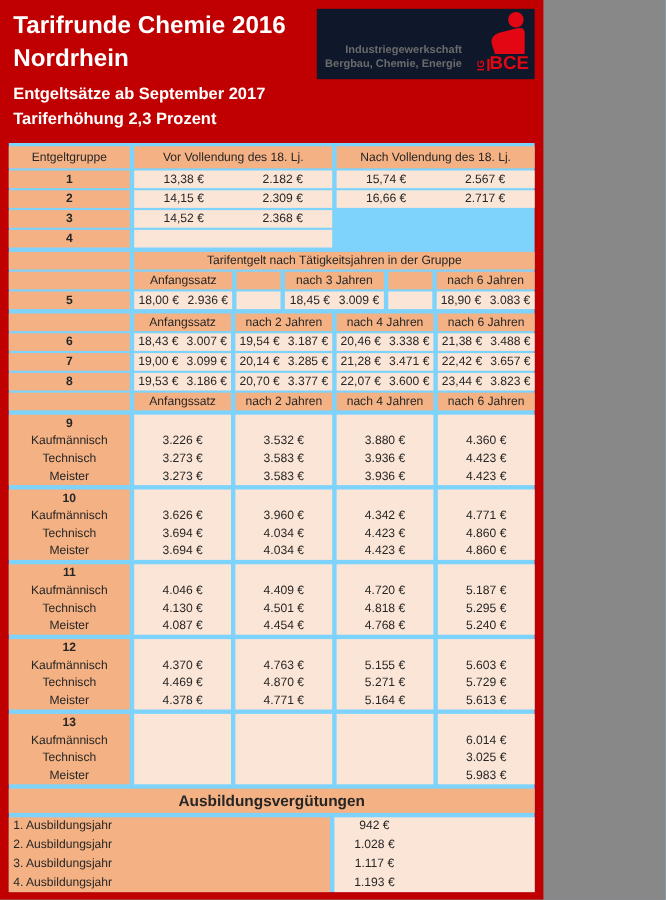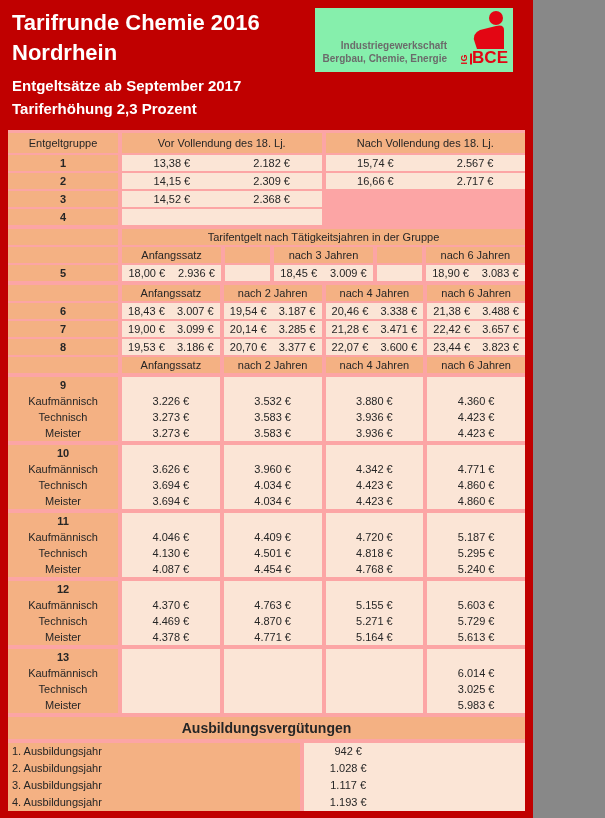--- a/index.html
+++ b/index.html
@@ -1,46 +1,46 @@
 <!DOCTYPE html>
 <html><head>
 <meta charset="utf-8">
 <style>
   * { margin:0; padding:0; box-sizing:border-box; }
   html,body { background:#888; }
   .page {
-    width:533px; height:818px;
+    width:494px; height:818px;
     background:#C00000;
     padding:8px;
     font-family:"Liberation Sans", sans-serif;
     color:#262626;
     overflow:hidden;
     position:relative;
   }
   
   .hdr { height:122px; position:relative; color:#fff; }
   .t1 { font-size:22px; font-weight:bold; line-height:30px; padding-left:4px; }
   .t2 { font-size:15px; font-weight:bold; line-height:23px; padding-left:4px; }
   .t2.first { margin-top:6px; }
   .logo {
-    position:absolute; top:0; right:12px; width:198px; height:64px;
-    background:#86efac; display:flex; align-items:flex-end; justify-content:flex-end;
+    position:absolute; top:0; right:0; width:198px; height:64px;
+    background:#0f172a; display:flex; align-items:flex-end; justify-content:flex-end;
     padding:3px 5px 7px 3px;
   }
   .logo-org { color:#6b6b6b; font-weight:bold; font-size:10px; line-height:13px;
     text-align:right; margin-right:5px; }
   .logo-mark { width:56px; height:54px; position:relative; }
   .logo-mark svg { position:absolute; top:0; right:2px; }
   .mark-row { position:absolute; bottom:0; right:0; display:flex; align-items:flex-end; }
   .ig { writing-mode:vertical-rl; transform:rotate(180deg);
     font-size:9px; font-weight:bold; color:#E30613; border-left:2px solid #E30613;
     line-height:9px; padding-left:1px; letter-spacing:0.5px; }
   .bce { font-size:17px; font-weight:bold; color:#E30613; line-height:15px; letter-spacing:0; }
   
-  .tbl { background:#fca5a5; padding-top:3px; display:flex; flex-direction:column; gap:2px; }
+  .tbl { background:#7dd3fc; padding-top:3px; display:flex; flex-direction:column; gap:2px; }
   .row { display:grid; gap:0 4px; height:16px; }
   .h20 { height:20px; }
   .h22 { height:22px; }
   .grp { height:64px; }
   .ausb-block { height:68px; }
   .secgap { margin-top:2px; }
   .g-head { grid-template-columns:110px 1fr 1fr; }
   .g-4    { grid-template-columns:110px repeat(4,1fr); }
   .g-5    { grid-template-columns:110px 1fr 0.45fr 1fr 0.45fr 1fr; }
   .g-full1{ grid-template-columns:110px 1fr; }

